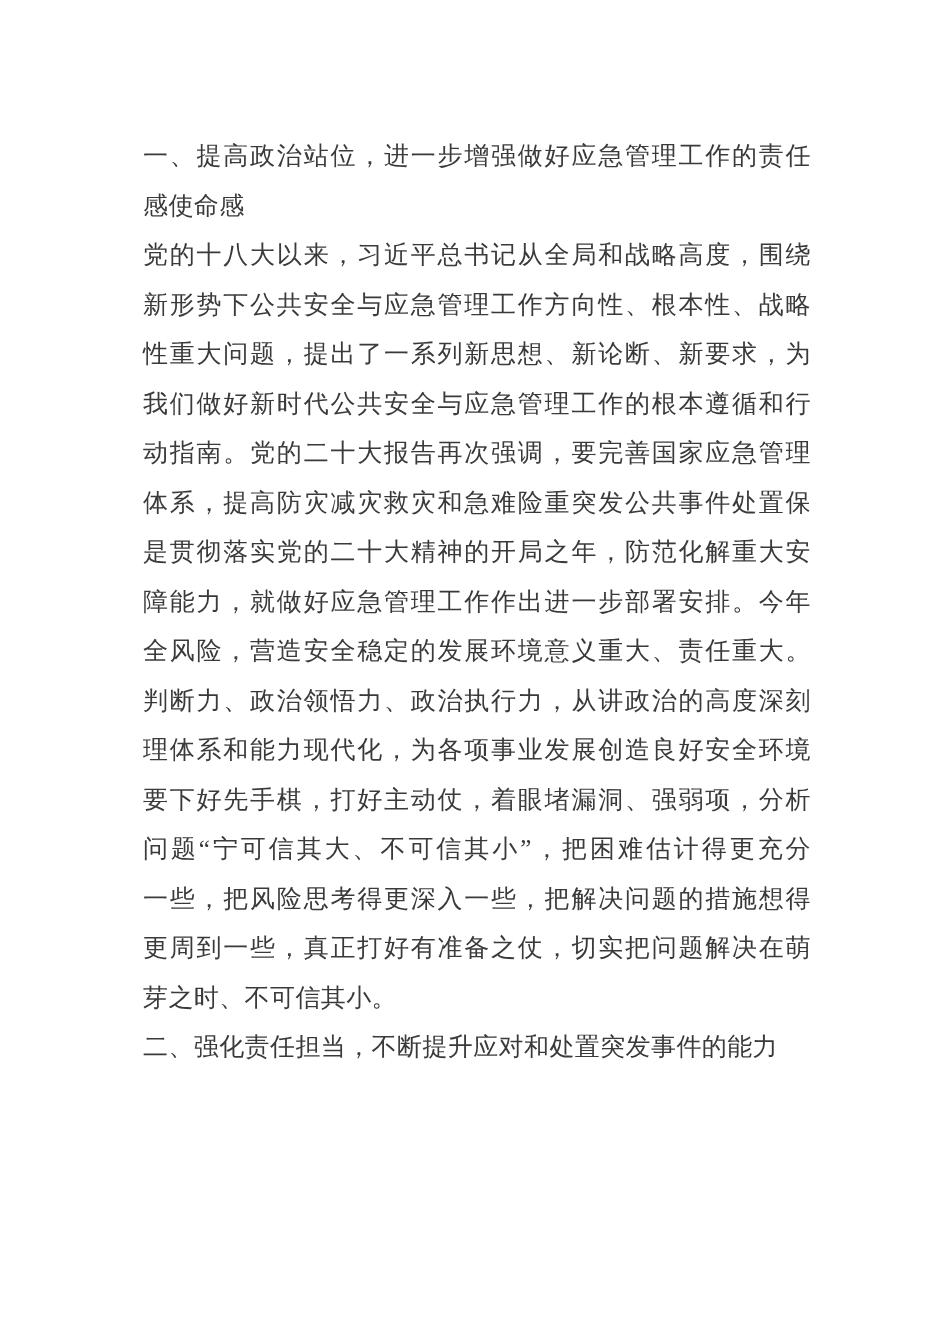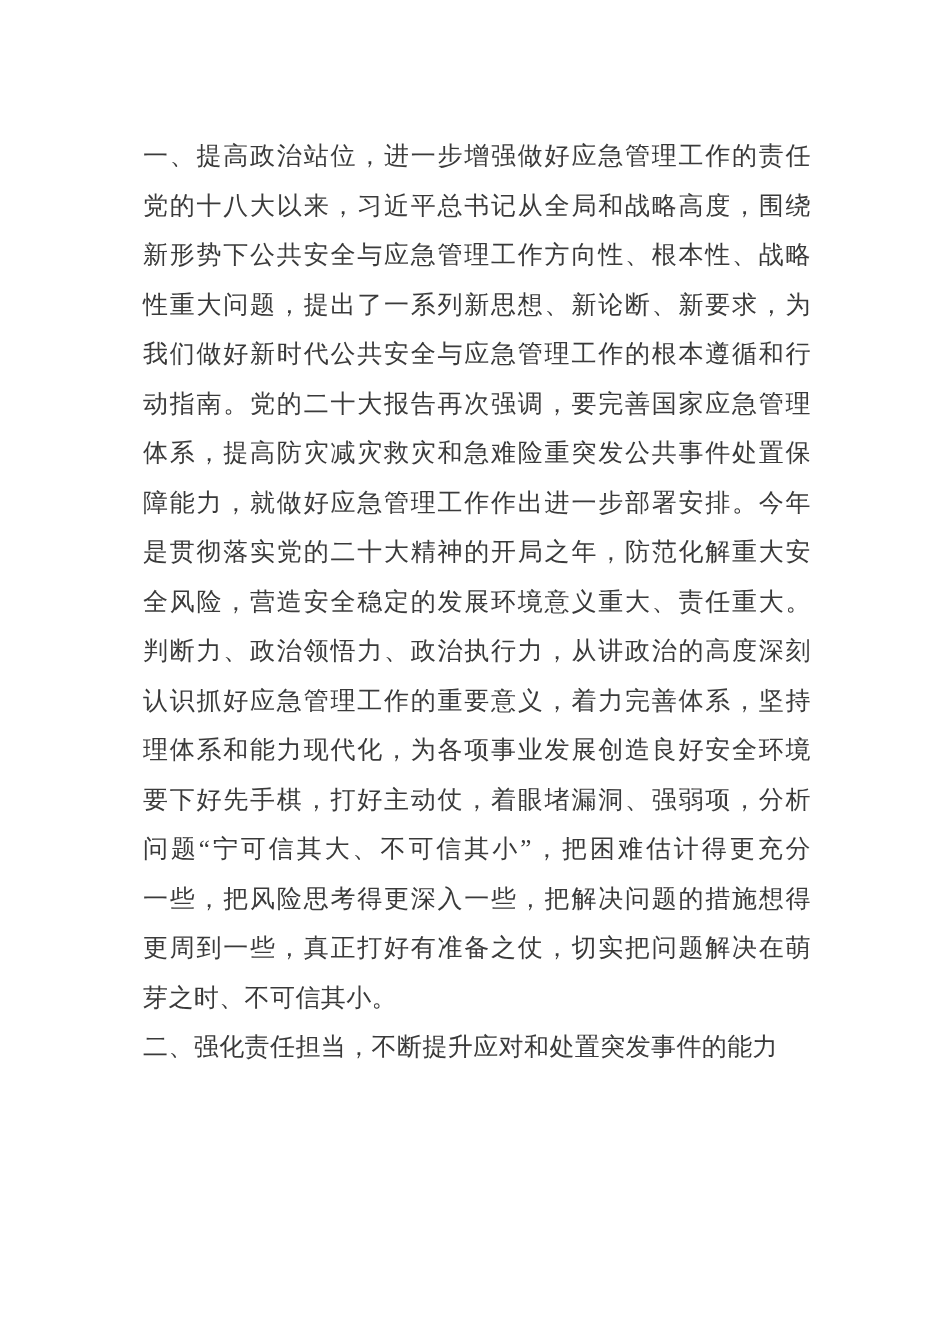--- a/index.html
+++ b/index.html
@@ -35,31 +35,31 @@
     text-align-last: justify;
     -moz-text-align-last: justify;
   }
 </style>
 </head>
 <body>
 
 <div class="page">
   <div class="text-block" id="doc-body">
       <div class="line full">一、提高政治站位，进一步增强做好应急管理工作的责任</div>
+      <div class="line">感使命感</div>
       <div class="line full">党的十八大以来，习近平总书记从全局和战略高度，围绕</div>
       <div class="line full">新形势下公共安全与应急管理工作方向性、根本性、战略</div>
       <div class="line full">性重大问题，提出了一系列新思想、新论断、新要求，为</div>
       <div class="line full">我们做好新时代公共安全与应急管理工作的根本遵循和行</div>
       <div class="line full">动指南。党的二十大报告再次强调，要完善国家应急管理</div>
       <div class="line full">体系，提高防灾减灾救灾和急难险重突发公共事件处置保</div>
+      <div class="line full">是贯彻落实党的二十大精神的开局之年，防范化解重大安</div>
       <div class="line full">障能力，就做好应急管理工作作出进一步部署安排。今年</div>
-      <div class="line full">是贯彻落实党的二十大精神的开局之年，防范化解重大安</div>
       <div class="line full">全风险，营造安全稳定的发展环境意义重大、责任重大。</div>
       <div class="line full">判断力、政治领悟力、政治执行力，从讲政治的高度深刻</div>
-      <div class="line full">认识抓好应急管理工作的重要意义，着力完善体系，坚持</div>
       <div class="line full">理体系和能力现代化，为各项事业发展创造良好安全环境</div>
       <div class="line full">要下好先手棋，打好主动仗，着眼堵漏洞、强弱项，分析</div>
       <div class="line full">问题“宁可信其大、不可信其小”，把困难估计得更充分</div>
       <div class="line full">一些，把风险思考得更深入一些，把解决问题的措施想得</div>
       <div class="line full">更周到一些，真正打好有准备之仗，切实把问题解决在萌</div>
       <div class="line">芽之时、不可信其小。</div>
       <div class="line">二、强化责任担当，不断提升应对和处置突发事件的能力</div>
     </div>
 </div>
 

